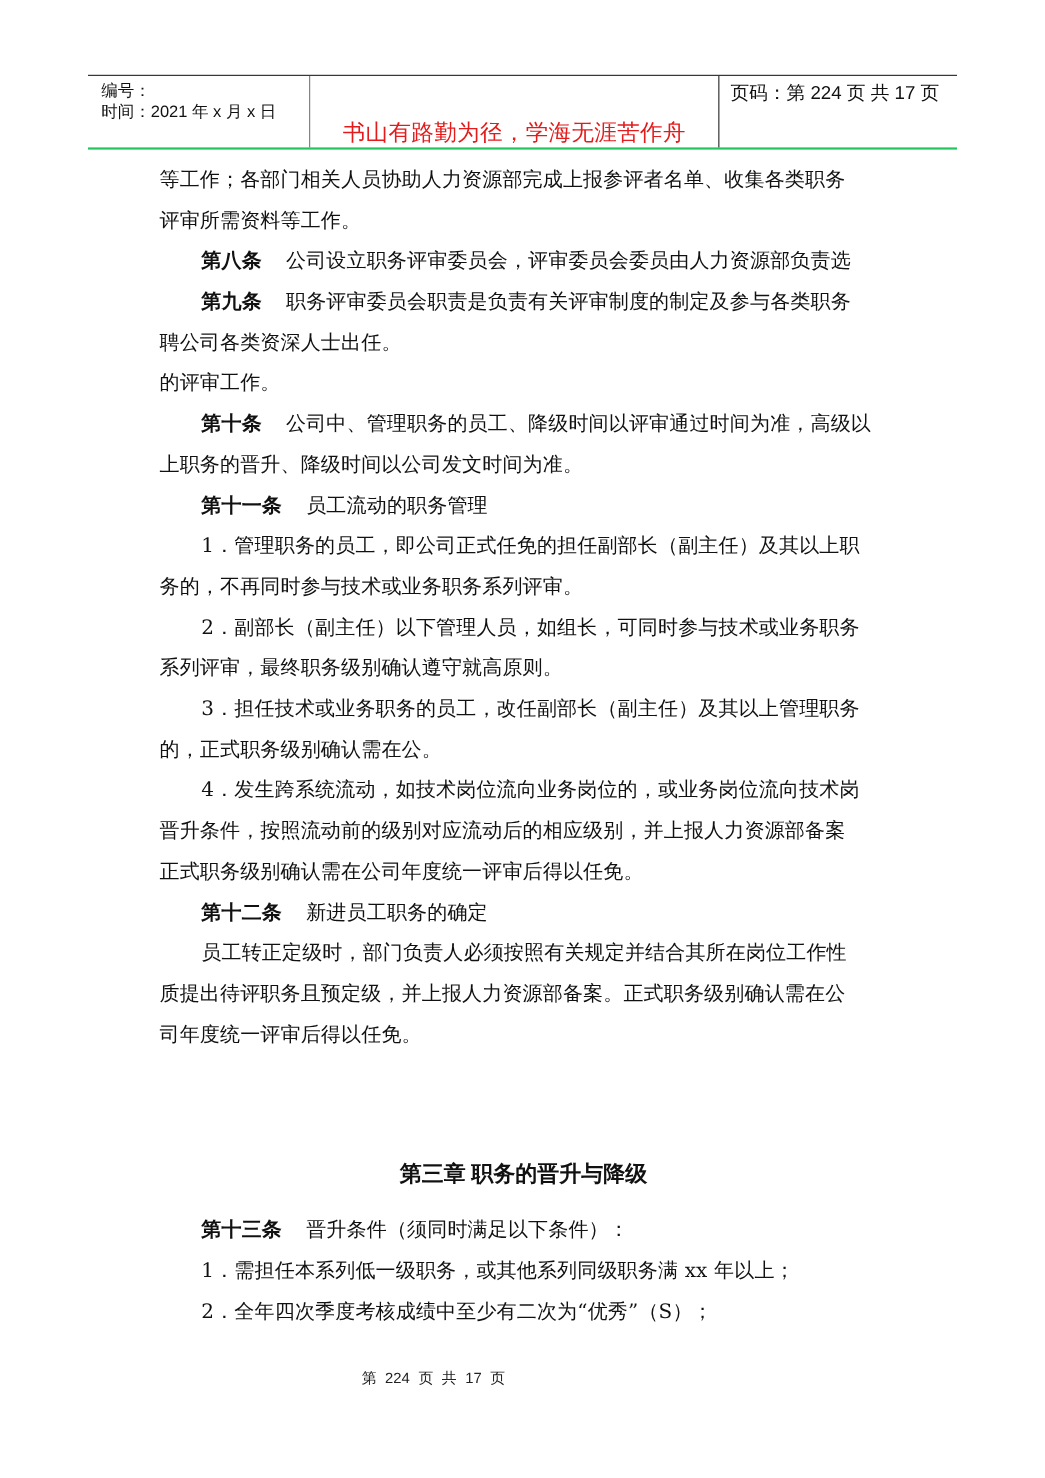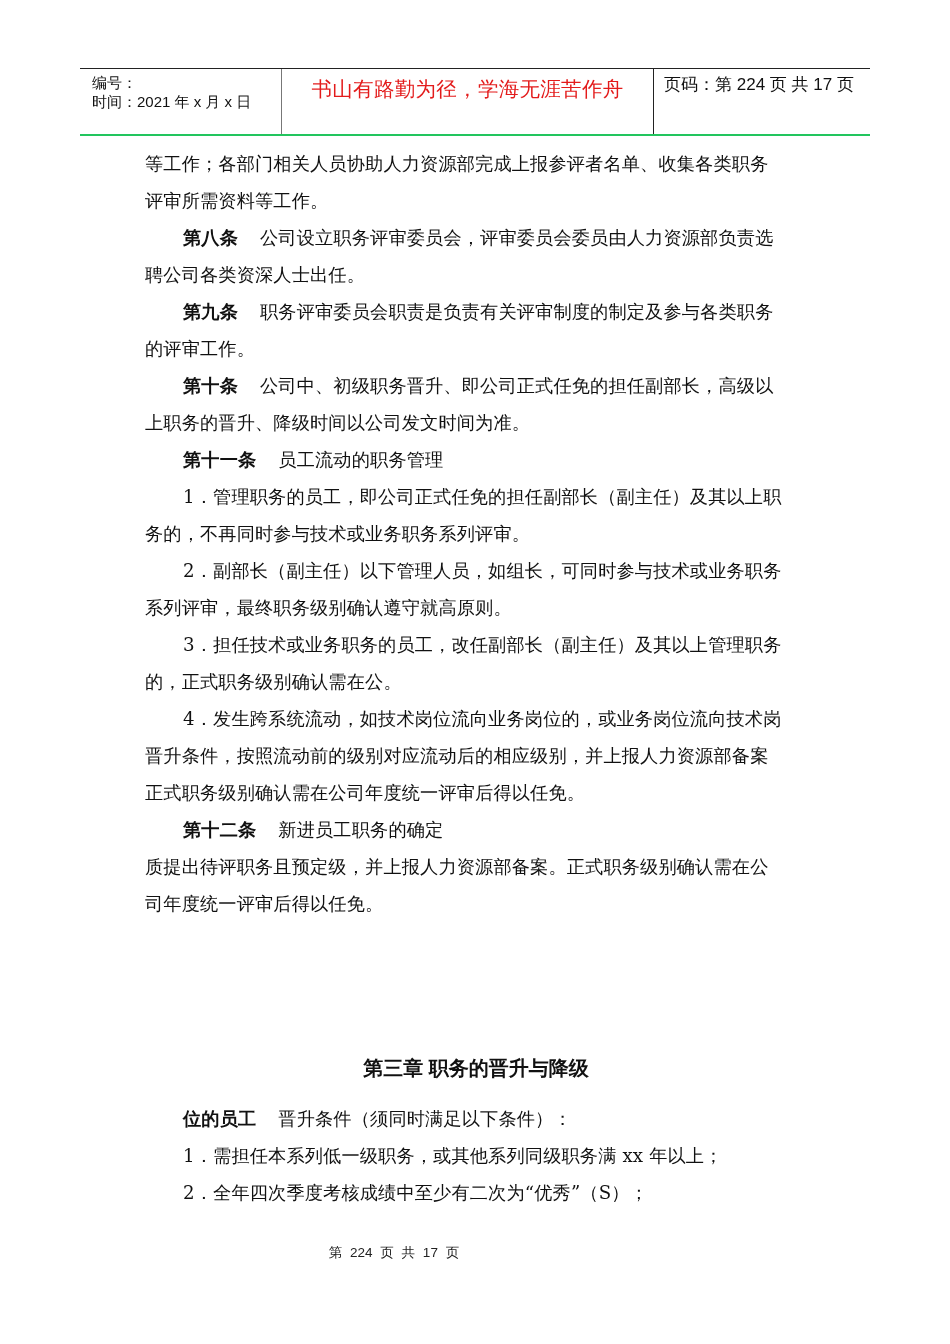--- a/index.html
+++ b/index.html
@@ -1,28 +1,28 @@
 <!DOCTYPE html>
 <html><head>
 <meta charset="utf-8">
 <style>
   html, body { margin: 0; padding: 0; background: #ffffff; }
   body { width: 950px; height: 1344px; position: relative; overflow: hidden; font-family: "DejaVu Serif", "Liberation Serif", serif; color: #111; }
   .header-table { position: absolute; left: 80px; top: 68px; width: 790px; height: 68px; border-top: 1.5px solid #222; border-bottom: 2px solid #22c55e; display: flex; box-sizing: border-box; }
   .hcell { box-sizing: border-box; height: 100%; }
   .hc1 { width: 202px; border-right: 1.5px solid #777; padding: 4px 0 0 12px; font-family: "Liberation Sans", "DejaVu Sans", sans-serif; font-size: 15px; line-height: 19px; color: #111; }
-  .hc2 { width: 372px; border-right: 1.5px solid #222; display: flex; align-items: flex-start; justify-content: center; padding-top: 6px; }
+  .hc2 { width: 372px; border-right: 1.5px solid #222; display: flex; align-items: flex-end; justify-content: center; padding-top: 6px; }
   .hc2 span { color: #e31b1b; font-family: "DejaVu Sans", "Liberation Sans", sans-serif; font-size: 20.5px; letter-spacing: 0.3px; }
   .hc3 { flex: 1; display: flex; align-items: flex-start; padding-left: 10px; padding-top: 4px; font-family: "Liberation Sans", "DejaVu Sans", sans-serif; font-size: 17px; color: #111; }
   .content { position: absolute; left: 145px; top: 145px; width: 662px; }
   .p { font-size: 18.2px; line-height: 37px; margin: 0; text-align: justify; text-align-last: left; white-space: nowrap; letter-spacing: 0.15px; }
   .indent { padding-left: 38px; }
   .b { font-weight: bold; font-family: "DejaVu Sans", sans-serif; }
   .gap { display: inline-block; width: 22px; }
-  .chapter { text-align: center; font-size: 20px; font-weight: bold; font-family: Liberation Sans, sans-serif; position: absolute; left: 145px; width: 662px; top: 1050px; line-height: 37px; }
+  .chapter { text-align: center; font-size: 20px; font-weight: bold; font-family: Liberation Serif, serif; position: absolute; left: 145px; width: 662px; top: 1050px; line-height: 37px; }
   .content2 { position: absolute; left: 183px; top: 1100px; width: 640px; }
   .footer { position: absolute; top: 1244px; left: 0; width: 758px; text-align: center; font-family: "Liberation Sans", "DejaVu Sans", sans-serif; font-size: 13.5px; color: #222; word-spacing: 4px; padding-left: 30px; box-sizing: border-box; }
 </style>
 </head>
 <body>
 
 <div class="header-table">
   <div class="hcell hc1">
     <div>编号：</div>
     <div>时间：2021 年 x 月 x 日</div>
@@ -33,45 +33,46 @@
   <div class="hcell hc3">
     <span>页码：第 224 页  共 17 页</span>
   </div>
 </div>
 
 <div class="content">
   <p class="p">等工作；各部门相关人员协助人力资源部完成上报参评者名单、收集各类职务</p>
   <p class="p">评审所需资料等工作。</p>
 
   <p class="p indent"><span class="b">第八条</span><span class="gap"></span><span>公司设立职务评审委员会，评审委员会委员由人力资源部负责选</span></p>
+  <p class="p indent"><span class="b">第九条</span><span class="gap"></span><span>职务评审委员会职责是负责有关评审制度的制定及参与各类职务</span></p>
+
   <p class="p">聘公司各类资深人士出任。</p>
-
-  <p class="p indent"><span class="b">第九条</span><span class="gap"></span><span>职务评审委员会职责是负责有关评审制度的制定及参与各类职务</span></p>
   <p class="p">的评审工作。</p>
 
-  <p class="p indent"><span class="b">第十条</span><span class="gap"></span><span>公司中、初级职务晋升、即公司正式任免的担任副部长，高级以</span></p>
+  <p class="p indent"><span class="b">第十条</span><span class="gap"></span><span>公司中、管理职务的员工、降级时间以评审通过时间为准，高级以</span></p>
   <p class="p">上职务的晋升、降级时间以公司发文时间为准。</p>
 
   <p class="p indent"><span class="b">第十一条</span><span class="gap"></span><span>员工流动的职务管理</span></p>
   <p class="p indent">1．管理职务的员工，即公司正式任免的担任副部长（副主任）及其以上职</p>
   <p class="p">务的，不再同时参与技术或业务职务系列评审。</p>
   <p class="p indent">2．副部长（副主任）以下管理人员，如组长，可同时参与技术或业务职务</p>
   <p class="p">系列评审，最终职务级别确认遵守就高原则。</p>
   <p class="p indent">3．担任技术或业务职务的员工，改任副部长（副主任）及其以上管理职务</p>
   <p class="p">的，正式职务级别确认需在公。</p>
   <p class="p indent">4．发生跨系统流动，如技术岗位流向业务岗位的，或业务岗位流向技术岗</p>
   <p class="p">晋升条件，按照流动前的级别对应流动后的相应级别，并上报人力资源部备案</p>
   <p class="p">正式职务级别确认需在公司年度统一评审后得以任免。</p>
 
   <p class="p indent"><span class="b">第十二条</span><span class="gap"></span><span>新进员工职务的确定</span></p>
+  <p class="p indent">员工转正定级时，部门负责人必须按照有关规定并结合其所在岗位工作性</p>
   <p class="p">质提出待评职务且预定级，并上报人力资源部备案。正式职务级别确认需在公</p>
   <p class="p">司年度统一评审后得以任免。</p>
 </div>
 
 <div class="chapter">第三章    职务的晋升与降级</div>
 
 <div class="content2">
-  <p class="p"><span class="b">位的员工</span><span class="gap"></span><span>晋升条件（须同时满足以下条件）：</span></p>
+  <p class="p"><span class="b">第十三条</span><span class="gap"></span><span>晋升条件（须同时满足以下条件）：</span></p>
   <p class="p">1．需担任本系列低一级职务，或其他系列同级职务满 xx 年以上；</p>
   <p class="p">2．全年四次季度考核成绩中至少有二次为“优秀”（S）；</p>
 </div>
 
 <div class="footer">第 224 页 共 17 页</div>
 
 </body></html>

